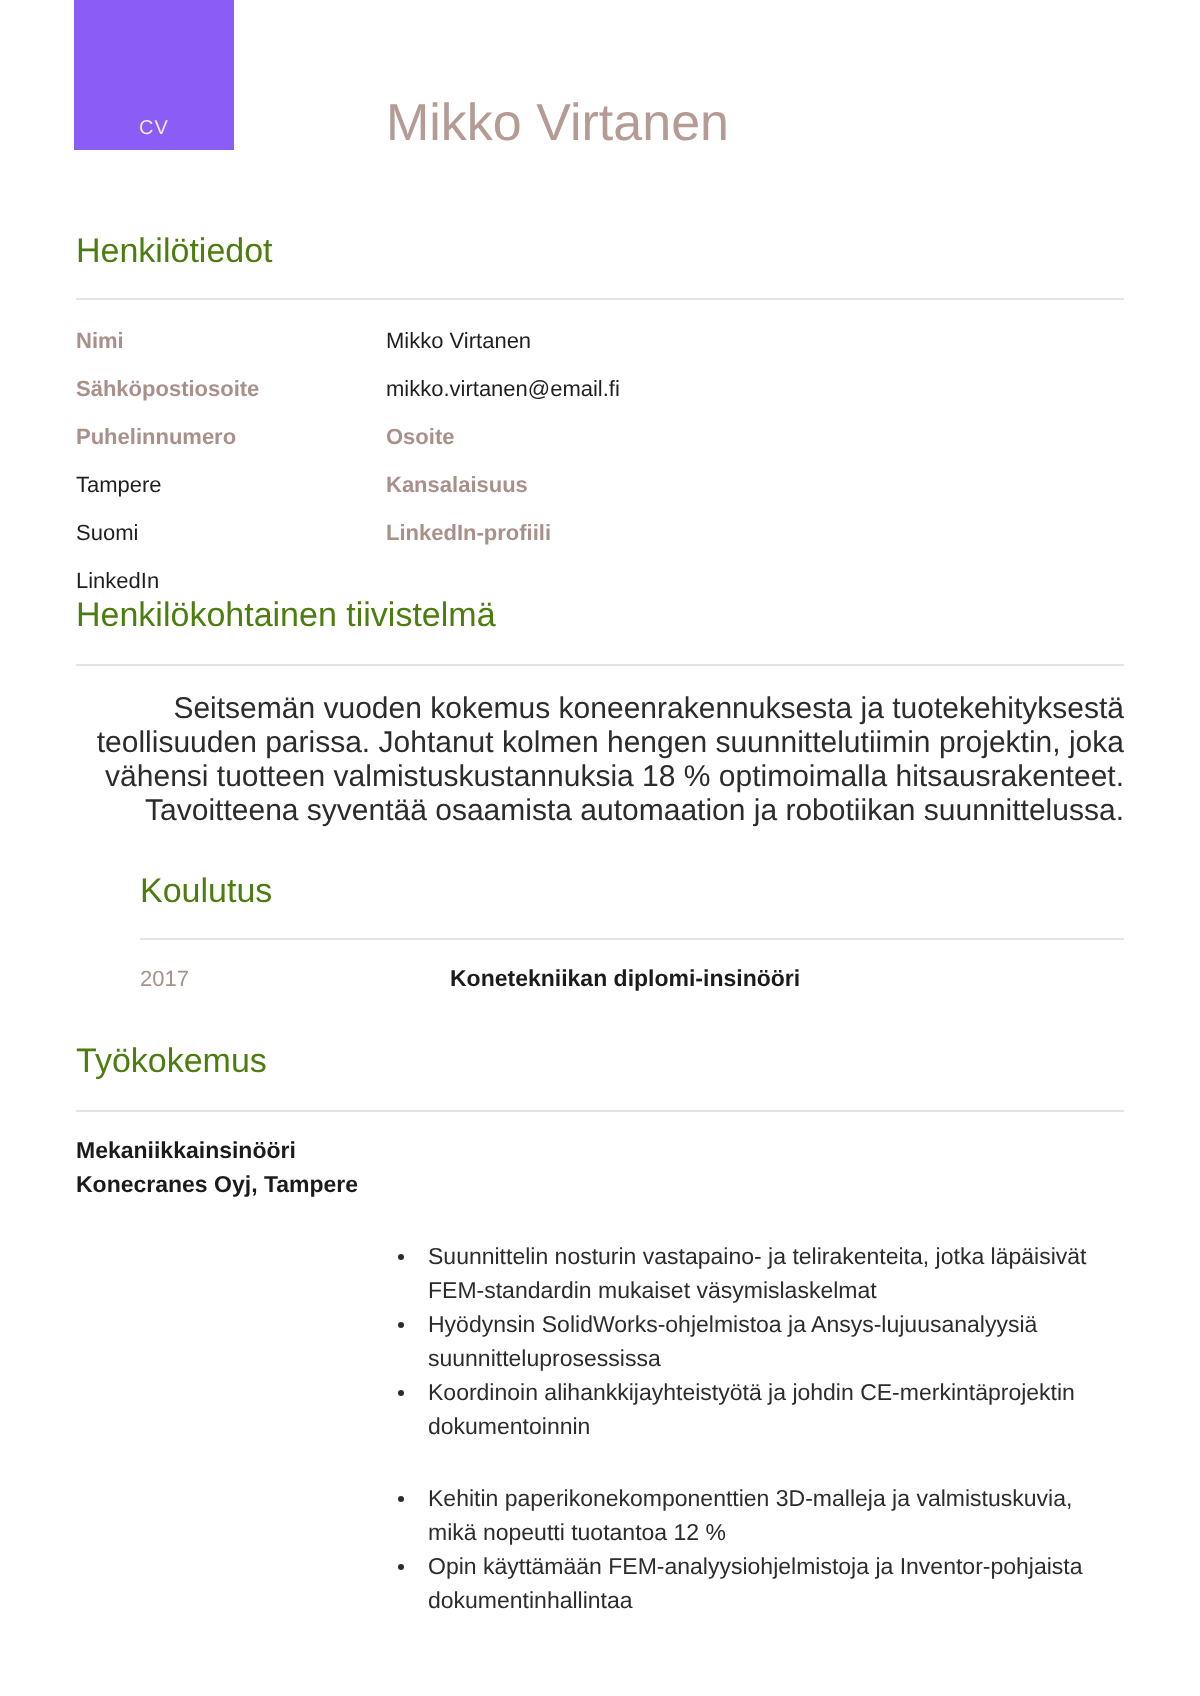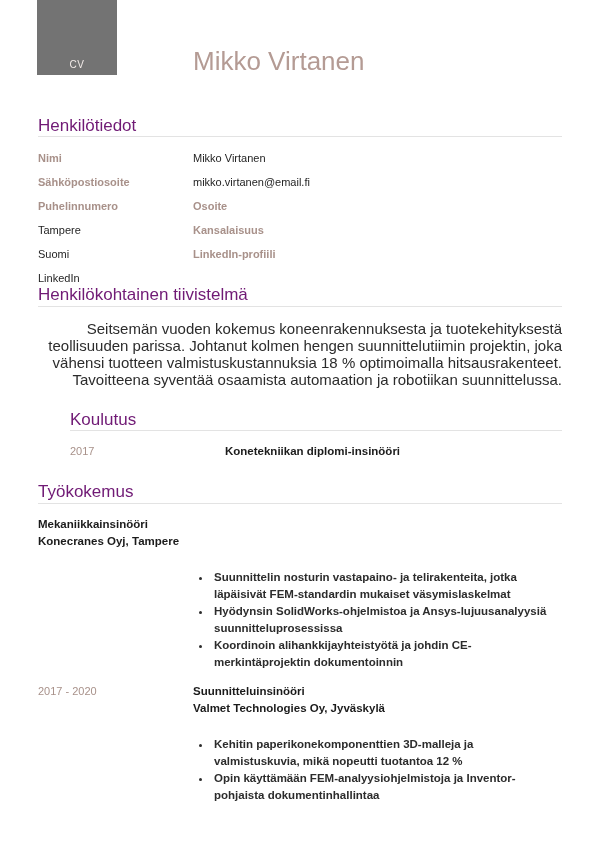--- a/index.html
+++ b/index.html
@@ -12,21 +12,21 @@
     font-family: "Liberation Sans", sans-serif;
     color: #1f1f1f;
     overflow: hidden;
   }
   
   .header { position: relative; height: 116px; }
   .cv-badge {
     position: absolute;
     top: 0; left: 37px;
     width: 80px; height: 75px;
-    background: #737373;
+    background: #8b5cf6;
     display: flex;
     align-items: flex-end;
     justify-content: center;
     padding-bottom: 5px;
     color: #f2ebe8;
     font-size: 10px;
     letter-spacing: 0.5px;
   }
   .name-title {
     position: absolute;
@@ -35,23 +35,23 @@
     font-weight: 400;
     color: #b49b94;
     margin: 0;
     white-space: nowrap;
   }
   
   .content { padding: 0 38px; }
   .section-title {
     font-size: 17px;
     font-weight: 400;
-    color: #701a75;
+    color: #4d7c0f;
     margin: 0;
-    padding-bottom: 0;
+    padding-bottom: 13px;
     border-bottom: 1px solid #e3e3e3;
     line-height: 1.2;
   }
   .sec-summary   { }
   .sec-education { margin-top: 22px; margin-left: 32px; }
   .sec-experience{ margin-top: 22px; }
 
   
   .info-grid {
     margin-top: 15px;
@@ -87,21 +87,20 @@
   }
   .item-main { font-size: 11.5px; line-height: 17px; }
   .item-title, .item-sub { font-weight: 700; color: #1b1b1b; }
 
   .bullets {
     margin: 7px 0 0 0;
     padding-left: 19px;
     font-size: 11.5px;
     line-height: 17px;
     color: #2c2c2c;
-    font-weight: bold;
   }
   .bullets li { padding-left: 2px; }
   .job { margin-bottom: 0; }
 </style>
 </head>
 <body>
 
 <div class="page">
 
   <div class="header">
@@ -165,27 +164,20 @@
           <ul class="bullets">
             <li>Suunnittelin nosturin vastapaino- ja telirakenteita, jotka läpäisivät FEM-standardin mukaiset väsymislaskelmat</li>
             <li>Hyödynsin SolidWorks-ohjelmistoa ja Ansys-lujuusanalyysiä suunnitteluprosessissa</li>
             <li>Koordinoin alihankkijayhteistyötä ja johdin CE-merkintäprojektin dokumentoinnin</li>
           </ul>
         </div>
       </div>
 
       <div class="job">
         <div class="item-row">
-          <div class="item-period">2017 - 2020</div>
-          <div class="item-main">
-            <div class="item-title">Suunnitteluinsinööri</div>
-            <div class="item-sub">Valmet Technologies Oy, Jyväskylä</div>
-          </div>
-        </div>
-        <div class="item-row">
           <div></div>
           <ul class="bullets">
             <li>Kehitin paperikonekomponenttien 3D-malleja ja valmistuskuvia, mikä nopeutti tuotantoa 12 %</li>
             <li>Opin käyttämään FEM-analyysiohjelmistoja ja Inventor-pohjaista dokumentinhallintaa</li>
           </ul>
         </div>
       </div>
     </section>
 
   </div>

